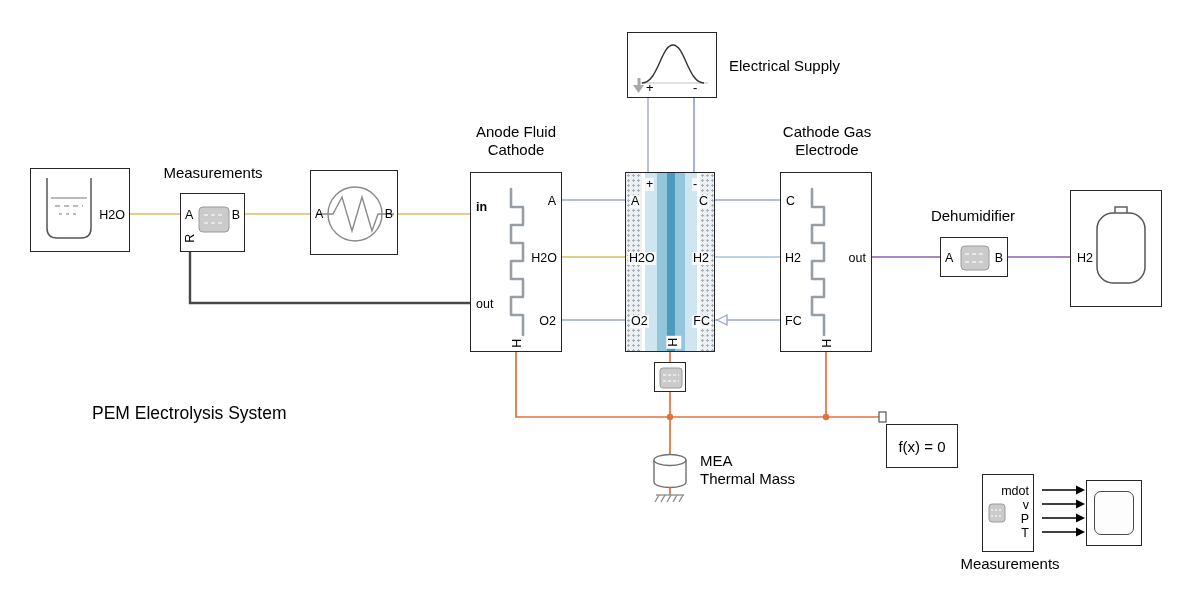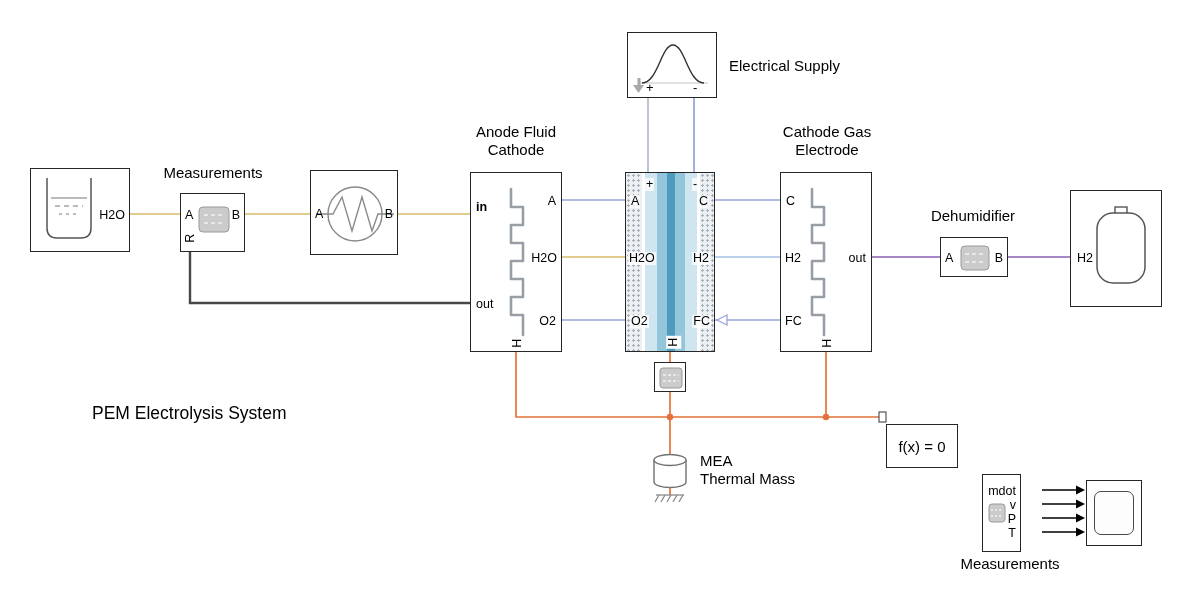--- a/index.html
+++ b/index.html
@@ -208,21 +208,21 @@
       <line x1="9" y1="47" x2="5" y2="54"></line>
       <line x1="15" y1="47" x2="11" y2="54"></line>
       <line x1="21" y1="47" x2="17" y2="54"></line>
       <line x1="27" y1="47" x2="23" y2="54"></line>
       <line x1="33" y1="47" x2="29" y2="54"></line>
     </g>
   </svg>
   <div class="label la" style="left:700px;top:452px;width:130px;">MEA
 Thermal Mass</div>
 
-  <div class="block" style="left:982px;top:474px;width:39px;height:78px;">
+  <div class="block" style="left:982px;top:474px;width:52px;height:78px;">
     <svg class="icon thumb" width="18" height="20" style="left:5px;top:28px;">
       <rect x="1" y="1" width="16" height="18" rx="3" fill="#cbcbcb" stroke="#9a9a9a"></rect>
       <line x1="3" y1="7" x2="15" y2="7" stroke="#f2f2f2" stroke-width="1.4" stroke-dasharray="2 2"></line>
       <line x1="3" y1="13" x2="15" y2="13" stroke="#f2f2f2" stroke-width="1.4" stroke-dasharray="2 2"></line>
     </svg>
     <span class="port" style="right:4px;top:10px;">mdot</span>
     <span class="port" style="right:4px;top:24px;">v</span>
     <span class="port" style="right:4px;top:38px;">P</span>
     <span class="port" style="right:4px;top:52px;">T</span>
   </div>

